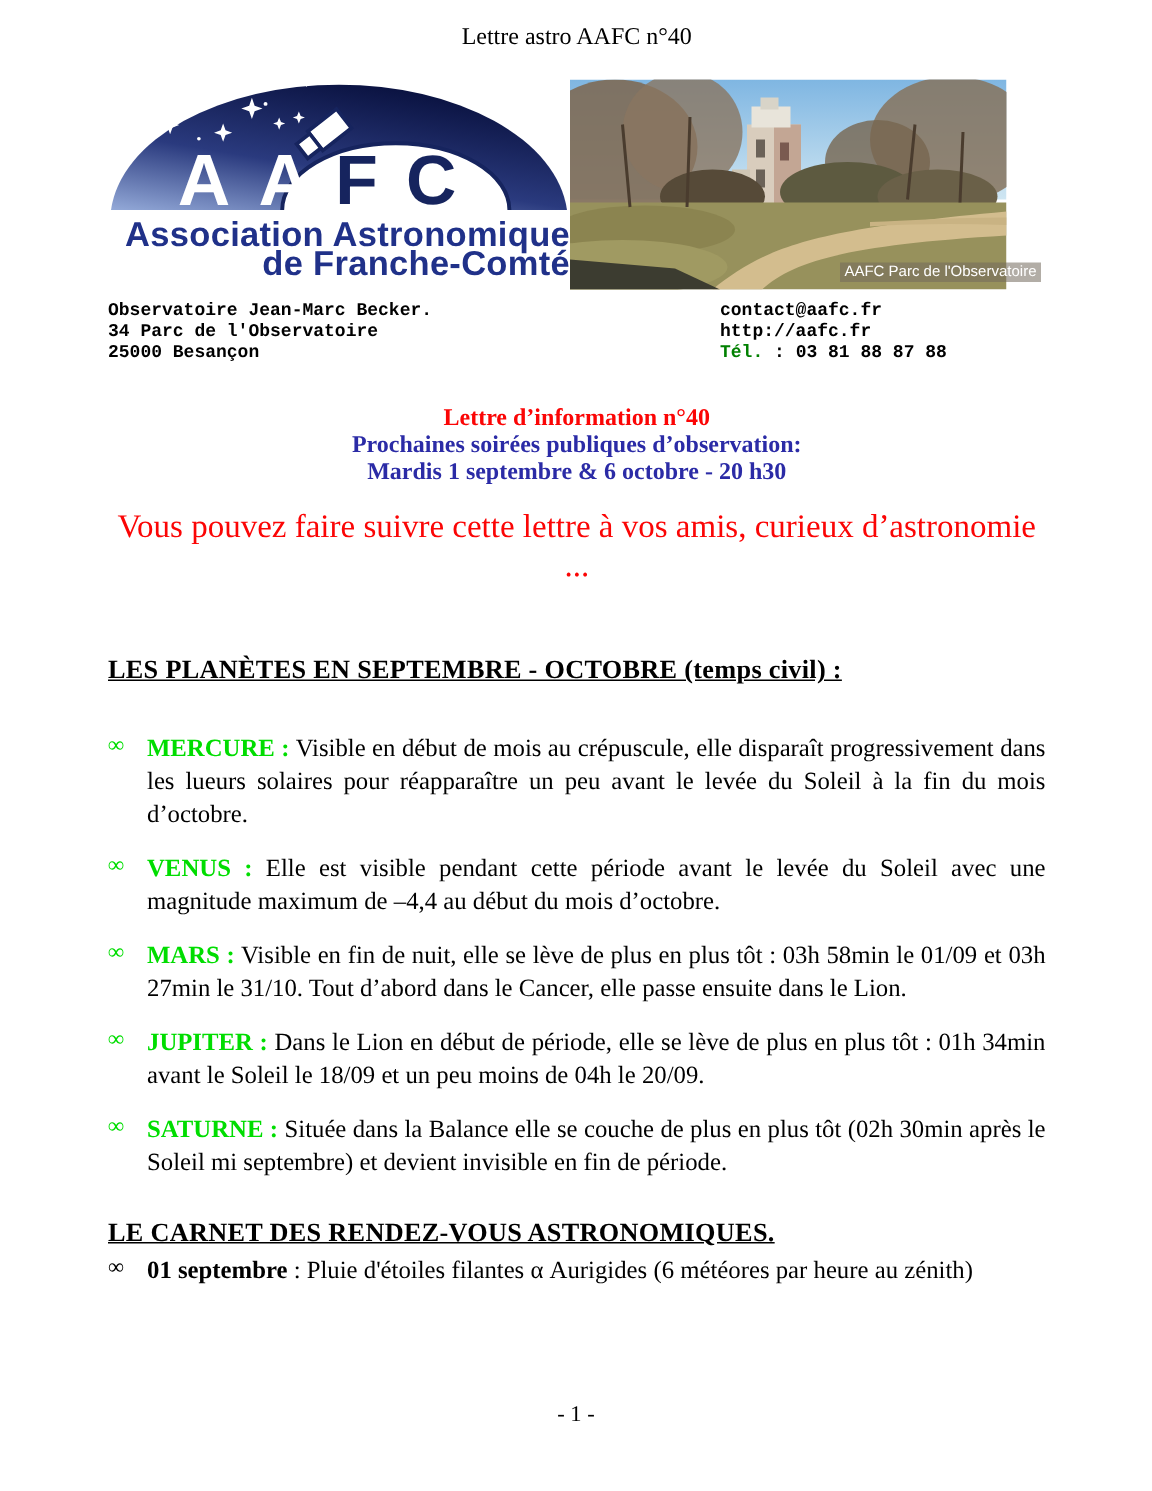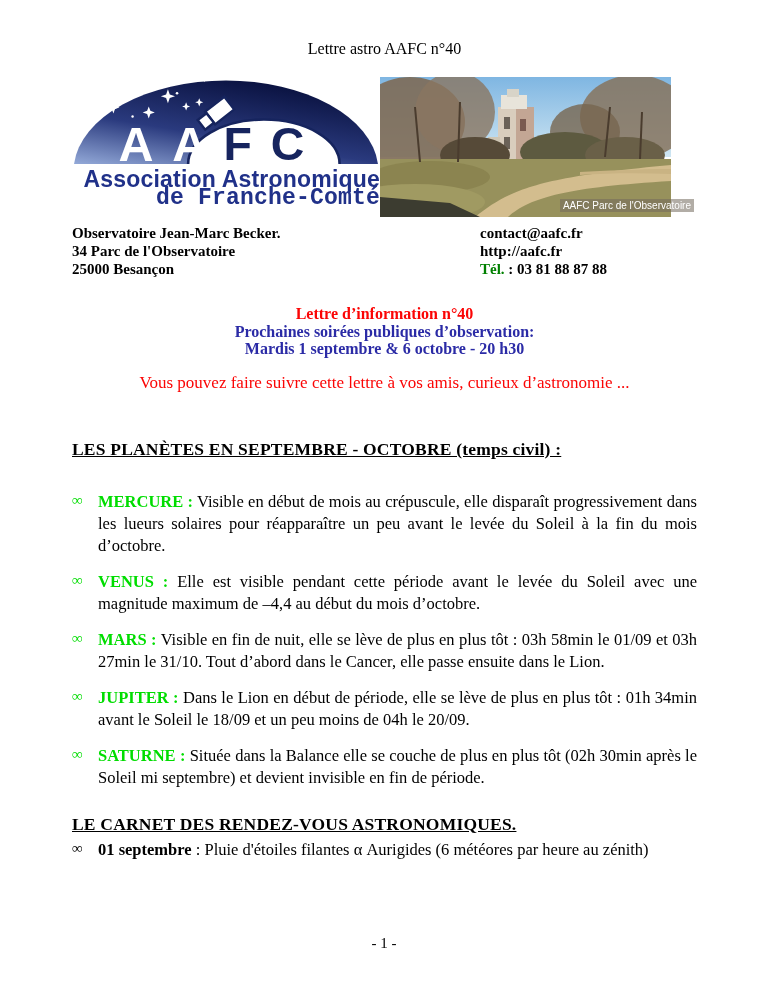--- a/index.html
+++ b/index.html
@@ -1,46 +1,46 @@
 <!DOCTYPE html>
 <html lang="fr"><head>
 <meta charset="utf-8">
 <style>
   * { margin:0; padding:0; box-sizing:border-box; }
   html,body { background:#ffffff; }
   body {
     width:768px; height:994px; position:relative; overflow:hidden;
     font-family:"Liberation Serif", serif; color:#000;
   }
-  .page { padding:40px 71px 0 72px; }
+  .page { padding:16px 71px 0 72px; }
 
   .doc-header { text-align:center; font-size:16px; line-height:1.1; }
 
   .top-row { display:flex; justify-content:space-between; align-items:flex-start; margin-top:13px; }
   .logo-block { width:308px; text-align:center; }
   .logo-caption { color:#203189; font-family:"Liberation Sans", sans-serif; font-weight:bold;
                   font-size:23px; line-height:0.83; letter-spacing:0.2px; margin-top:2px;text-align:right; }
-  .logo-caption .l2 { font-size:23px;font-family:Liberation Mono, monospace; }
+  .logo-caption .l2 { font-size:23px; }
 
   .photo-block { width:327px; height:140px; position:relative; margin-top:6px; }
   .photo-block svg { display:block; }
   .photo-caption { position:absolute; right:3px; bottom:5px; color:#fff;
                    font-family:"Liberation Sans", sans-serif; font-size:10px;
                    background:rgba(115,105,92,0.55); padding:0 3px; line-height:1.3; }
 
-  .contact-row { display:flex; margin-top:7px; font-family:Liberation Serif, serif;
-                 font-weight:bold; font-size:15px; line-height:1.2; }
+  .contact-row { display:flex; margin-top:7px; font-family:Liberation Mono, monospace;
+                 font-weight:bold; font-size:12px; line-height:1.2; }
   .contact-left { width:408px; }
   .contact-right { }
   .tel-label { color:#008000;text-align:right; }
 
   .title-block { text-align:center; margin-top:27px; font-weight:bold; font-size:16px; line-height:1.12; }
   .red  { color:#fb0505; }
   .blue { color:#2b2ba6; }
-  .notice { text-align:center; color:#fb0505; font-size:17px; margin-top:15px; }
+  .notice { text-align:center; color:#fb0505; font-size:22px; margin-top:15px; }
 
   .section-heading { font-size:17.5px; font-weight:bold; text-decoration:underline;
                      margin-top:46px; margin-bottom:31px; letter-spacing:0.2px; }
   .section-heading.second { margin-top:25px; margin-bottom:4px;text-decoration:underline; }
 
   .item { display:flex; margin-bottom:14px; font-size:16.5px; line-height:1.33; }
   .item .bullet { width:26px; flex:none; font-size:15px; }
   .item .text { flex:1; text-align:justify; }
   .g { color:#00dd00; font-weight:bold; }
   .bk-bold { font-weight:bold; }

